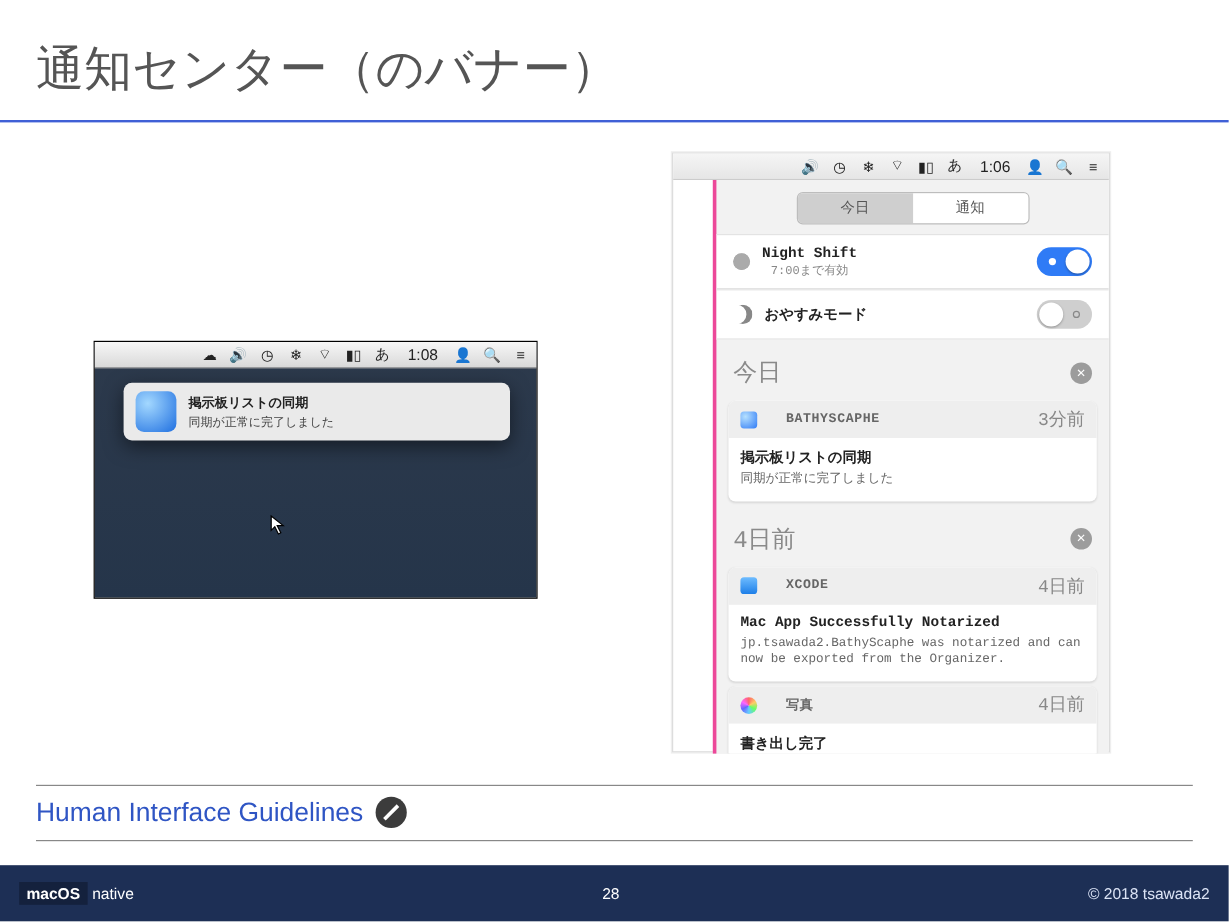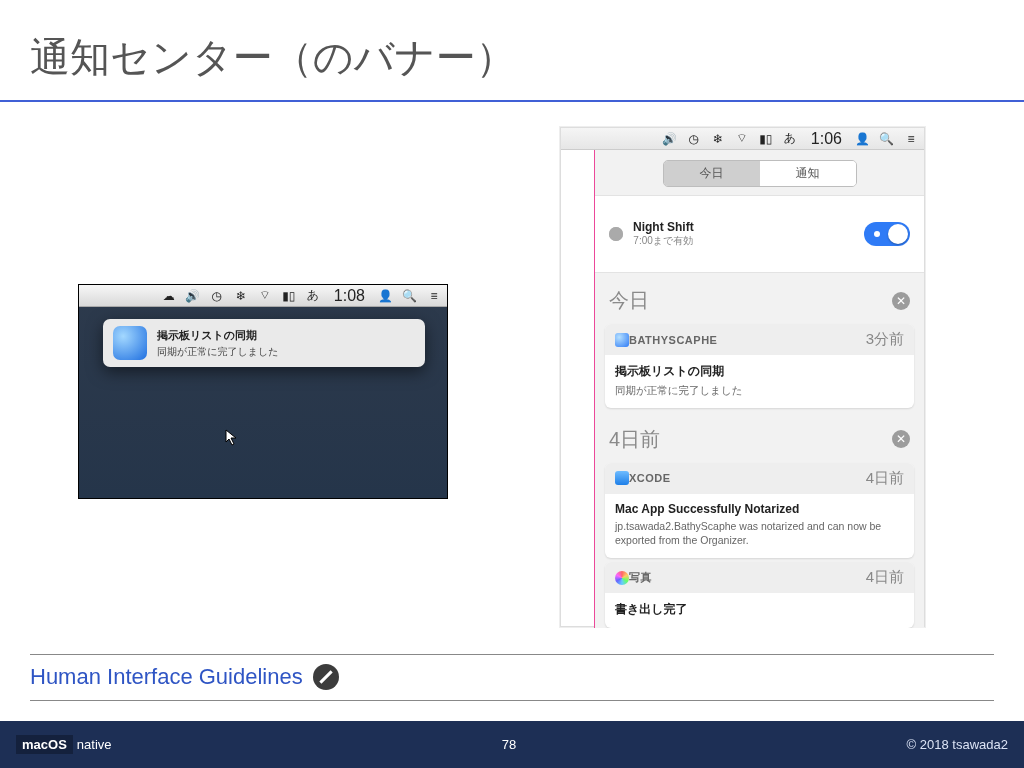--- a/index.html
+++ b/index.html
@@ -10,61 +10,61 @@
   .title-rule { position: absolute; top: 100px; left: 0; width: 1024px; border-top: 2px solid #4060d6; }
 
   
   .banner-sample {
     position: absolute; top: 284px; left: 78px; width: 370px; height: 215px;
     background: linear-gradient(#2d3a4c,#25354a); border: 1px solid #000;
   }
   .banner-menubar { height: 22px; background: linear-gradient(#f7f7f7,#d9d9d9); border-bottom: 1px solid #aaa;
     display: flex; align-items: center; justify-content: flex-end; padding: 0 6px; gap: 10px; }
   .menubar-ikn { width: 14px; height: 14px; color: #222; display:flex; align-items:center; justify-content:center; font-size:12px; }
-  .menubar-time { font-size: 16px; color:#222; margin: 0 4px; font-weight:500; }
+  .menubar-time { font-size: 13px; color:#222; margin: 0 4px; font-weight:500; }
   .banner-card { position:absolute; top: 34px; left: 24px; width: 322px; height: 48px;
     background: #eaeaea; border-radius: 7px; box-shadow: 0 5px 16px rgba(0,0,0,.5);
     display:flex; align-items:center; padding: 6px 10px; gap:10px; }
   .banner-app-icon { width: 34px; height: 34px; border-radius:7px; background: radial-gradient(circle at 30% 30%, #a3d8ff,#1f6fe0); }
   .banner-texts .t1 { font-size: 11px; font-weight:700; color:#222; }
   .banner-texts .t2 { font-size: 10px; color:#444; margin-top:2px; }
   .cursor { position:absolute; left:146px; top:144px; width:14px;height:18px; }
 
   
   .nc-frame { position:absolute; top: 127px; left: 560px; width: 365px; height: 500px; background:#fff; border:1px solid #ddd; box-shadow:0 0 0 1px #eee; }
   .nc-titlebar { height: 22px; background: linear-gradient(#f5f5f5,#e6e6e6); border-bottom:1px solid #ccc;
     display:flex; align-items:center; justify-content:flex-end; padding:0 6px; gap:10px; }
-  .nc-body { position:absolute; top:22px; right:0; width:330px; height:478px; background:#f2f2f2; border-left:1px solid #ec4899; overflow:hidden; }
+  .nc-body { position:absolute; top:22px; right:0; width:330px; height:478px; background:#f2f2f2; border-left:3px solid #ec4899; overflow:hidden;font-family:Liberation Mono, monospace; }
   .nc-seg { display:flex; justify-content:center; margin:10px 0 8px; }
   .seg { display:flex; border:1px solid #bdbdbd; border-radius:5px; overflow:hidden; font-size:12px; }
   .seg div { padding:4px 36px; background:#fff; color:#555; }
   .seg .on { background:#cfcfcf; color:#555; }
 
-  .quick { background:#fff; border-top:1px solid #e3e3e3; border-bottom:1px solid #e3e3e3; padding:24px 14px; display:flex; align-items:center; justify-content:space-between; }
+  .quick { background:#fff; border-top:1px solid #e3e3e3; border-bottom:1px solid #e3e3e3; padding:8px 14px; display:flex; align-items:center; justify-content:space-between; }
   .quick .ql { display:flex; align-items:center; gap:10px; }
   .moon { width:16px; height:16px; border-radius:50%; box-shadow: inset -5px 0 0 #888; }
   .sun  { width:14px;height:14px;border-radius:50%;background:#aaa;box-shadow:0 0 0 2px #aaa inset; position:relative; }
   .q-title { font-size:12px; font-weight:700; color:#222; }
   .q-sub { font-size:10px; color:#888;text-align:center; }
   .toggle { width:46px; height:24px; border-radius:12px; position:relative; }
   .toggle.on { background:#2f7bf6; }
   .toggle.off{ background:#cfcfcf; }
   .toggle .knob { position:absolute; top:2px; width:20px; height:20px; border-radius:50%; background:#fff; box-shadow:0 1px 2px rgba(0,0,0,.3); }
   .toggle.on .knob { right:2px; } .toggle.off .knob { left:2px; }
   .toggle .dot { position:absolute; width:6px;height:6px;border-radius:50%; top:9px; }
   .toggle.on .dot { left:10px; background:#fff; }
   .toggle.off .dot{ right:10px; border:1px solid #888; }
 
   .sec-head { display:flex; align-items:center; justify-content:space-between; padding:14px 14px 6px; }
   .sec-head .h { font-size:20px; color:#8a8a8a; }
   .xbtn { width:18px;height:18px;border-radius:50%;background:#9c9c9c;color:#fff;display:flex;align-items:center;justify-content:center;font-size:12px;line-height:1; }
 
   .card { background:#fff; margin:4px 10px; border-radius:6px; box-shadow:0 1px 2px rgba(0,0,0,.12); overflow:hidden; }
   .card-hd { display:flex; align-items:center; justify-content:space-between; padding:6px 10px; background:#eeeeee; }
-  .card-hd .app { display:flex; align-items:center; gap:0; }
+  .card-hd .app { display:flex; align-items:center; gap:24px; }
   .card-hd .nm { font-size:11px; letter-spacing:.5px; color:#666; font-weight:600; }
   .card-hd .tm { font-size:15px; color:#888; }
   .card-bd { padding:8px 10px 10px; }
   .card-bd .ct { font-size:12px; font-weight:700; color:#222; }
   .card-bd .cs { font-size:10.5px; color:#666; margin-top:3px; line-height:1.4; }
   .appico { width:14px;height:14px;border-radius:3px; }
   .ico-bathy { background: radial-gradient(circle at 30% 30%, #b5e0ff,#2f7bf6); }
   .ico-xcode { background: linear-gradient(#6ebcff,#1e7fe8); }
   .ico-photo { background: conic-gradient(#f66,#fc6,#6f6,#6cf,#66f,#f6f,#f66); border-radius:50%; }
 
@@ -145,20 +145,30 @@
           <div>
             <div class="q-title">Night Shift</div>
             <div class="q-sub">7:00まで有効</div>
           </div>
         </div>
         <div class="toggle on">
             <span class="dot"></span>
             <span class="knob"></span>
           </div>
       </div>
+      <div class="quick">
+        <div class="ql">
+          <div class="moon"></div>
+          <div class="q-title">おやすみモード</div>
+        </div>
+        <div class="toggle off">
+            <span class="knob"></span>
+            <span class="dot"></span>
+          </div>
+      </div>
 
       <div class="sec-head">
         <div class="h">今日</div>
         <div class="xbtn">✕</div>
       </div>
       <div class="card">
         <div class="card-hd">
           <div class="app">
               <div class="appico ico-bathy"></div>
             <span class="nm">BATHYSCAPHE</span>
@@ -209,16 +219,16 @@
       <span>Human Interface Guidelines</span>
       <span class="safari-ico"></span>
     </div>
   </div>
   <div class="label-rule-bot"></div>
 
   <div class="footer">
     <div class="brand">
       <b>macOS</b><span>native</span>
     </div>
-    <div class="page">78</div>
+    <div class="page">28</div>
     <div class="copy">© 2018 tsawada2</div>
   </div>
 </div>
 
 </body></html>

